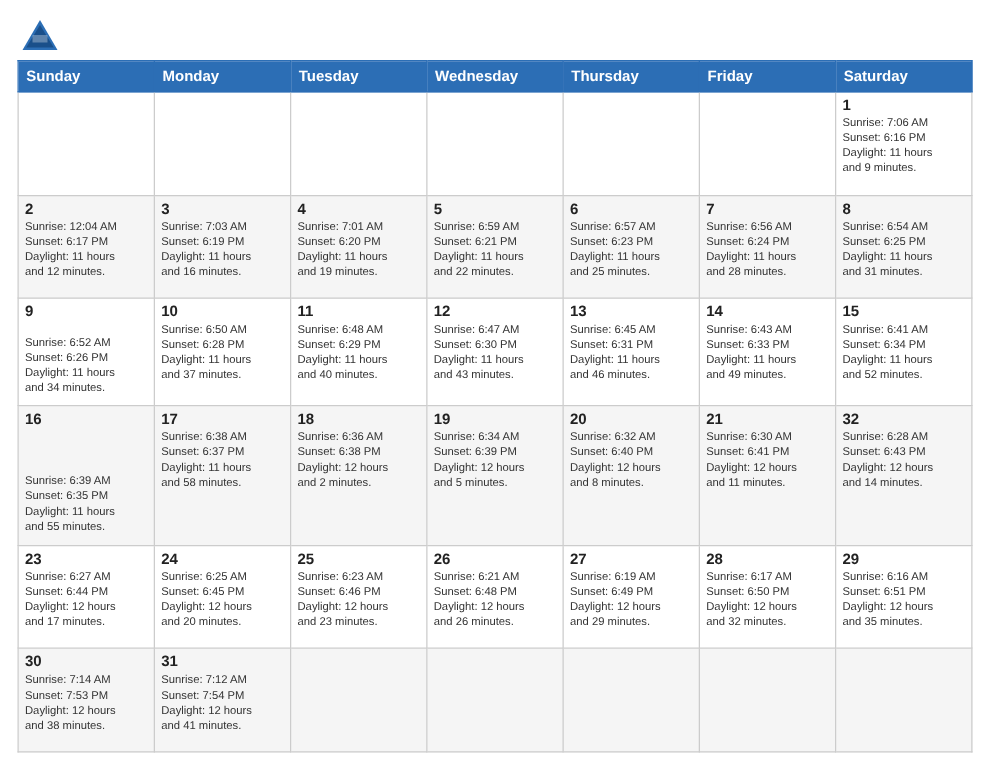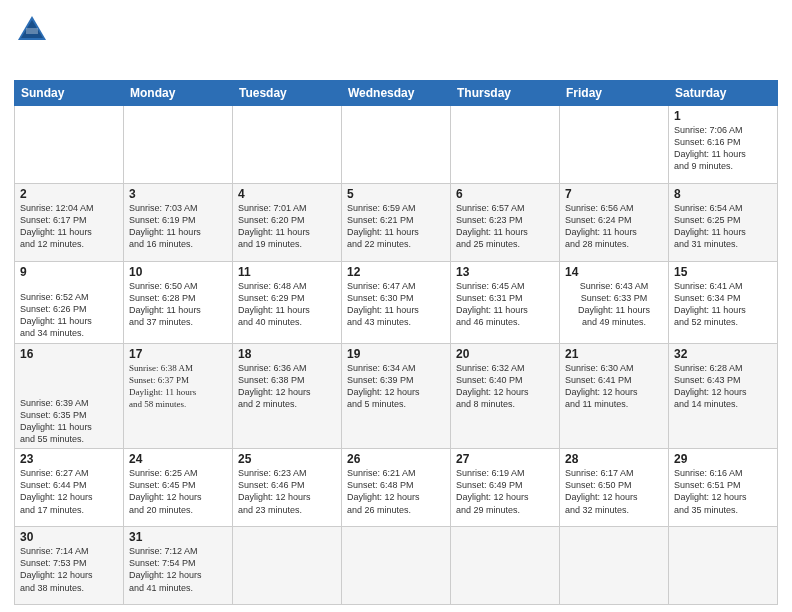--- a/index.html
+++ b/index.html
@@ -9,21 +9,20 @@
       width: 792px;
       height: 612px;
       overflow: hidden;
     }
     .page {
       width: 792px;
       height: 612px;
       display: flex;
       flex-direction: column;
       padding: 10px 14px 10px 14px;
-      gap: 32px;
     }
     .header {
       display: flex;
       justify-content: space-between;
       align-items: flex-start;
       margin-bottom: 6px;
     }
     .logo {
       display: flex;
       align-items: center;
@@ -234,21 +233,21 @@
           </td>
           <td>
             <span class="day-number">13</span>
             <div class="day-info" style="white-space: pre-line;">Sunrise: 6:45 AM
 Sunset: 6:31 PM
 Daylight: 11 hours
 and 46 minutes.</div>
           </td>
           <td>
             <span class="day-number">14</span>
-            <div class="day-info" style="white-space: pre-line; text-align: center;">Sunrise: 6:43 AM
+            <div class="day-info" style="white-space: pre-line;">Sunrise: 6:43 AM
 Sunset: 6:33 PM
 Daylight: 11 hours
 and 49 minutes.</div>
           </td>
           <td>
             <span class="day-number">15</span>
             <div class="day-info" style="white-space: pre-line;">Sunrise: 6:41 AM
 Sunset: 6:34 PM
 Daylight: 11 hours
 and 52 minutes.</div>
@@ -257,21 +256,21 @@
         <tr class="row-shaded">
           <td>
             <span class="day-number">16</span>
             <div class="day-info" style="white-space: pre-line; margin-top: 36px;">Sunrise: 6:39 AM
 Sunset: 6:35 PM
 Daylight: 11 hours
 and 55 minutes.</div>
           </td>
           <td>
             <span class="day-number">17</span>
-            <div class="day-info" style="white-space: pre-line; font-family: Liberation Serif, serif;">Sunrise: 6:38 AM
+            <div class="day-info" style="white-space: pre-line;">Sunrise: 6:38 AM
 Sunset: 6:37 PM
 Daylight: 11 hours
 and 58 minutes.</div>
           </td>
           <td>
             <span class="day-number">18</span>
             <div class="day-info" style="white-space: pre-line;">Sunrise: 6:36 AM
 Sunset: 6:38 PM
 Daylight: 12 hours
 and 2 minutes.</div>

